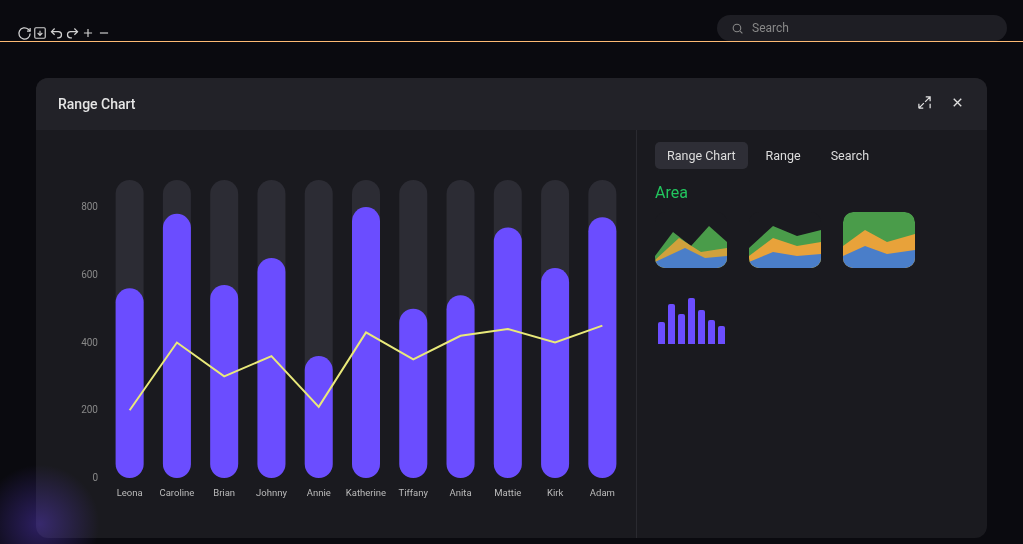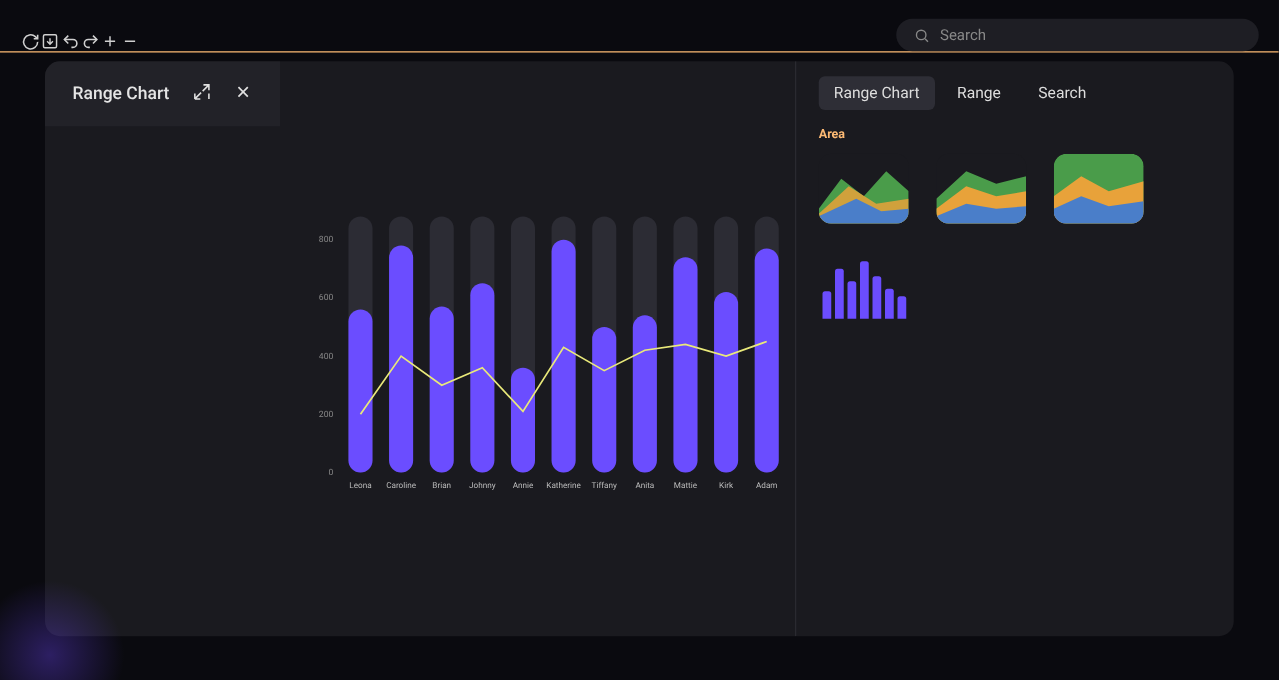--- a/index.html
+++ b/index.html
@@ -45,28 +45,28 @@
   gap: 8px;
   background: #1e1e24;
   border-radius: 18px;
   padding: 5px 14px;
   width: 290px;
   height: 26px;
   color: #888;
   font-size: 12px;
 }
 .card {
-  margin: 7px 36px;
+  margin: 36px 36px;
   background: #1a1a1f;
   border-radius: 12px;
   width: calc(100% - 72px);
   height: 460px;
   overflow: hidden;
   display: flex;
-  flex-direction: row;
+  flex-direction: column;
 }
 .card-header {
   height: 52px;
   background: #222228;
   display: flex;
   align-items: center;
   padding: 0 22px;
   font-size: 14px;
   font-weight: 500;
 }
@@ -94,24 +94,23 @@
   padding: 6px 12px;
   font-size: 12.5px;
   border-radius: 5px;
   cursor: pointer;
   color: #ddd;
 }
 .tab.active {
   background: #2e2e36;
 }
 .section-label {
-  font-size: 10px;
-  color: #fdba74;
+  font-size: 16px;
+  color: #22c55e;
   margin: 8px 0 10px;
-  font-weight: bold;
 }
 .thumb-row {
   display: flex;
   gap: 22px;
   margin-bottom: 20px;
 }
 .thumb {
   width: 72px;
   height: 56px;
   border-radius: 10px;

